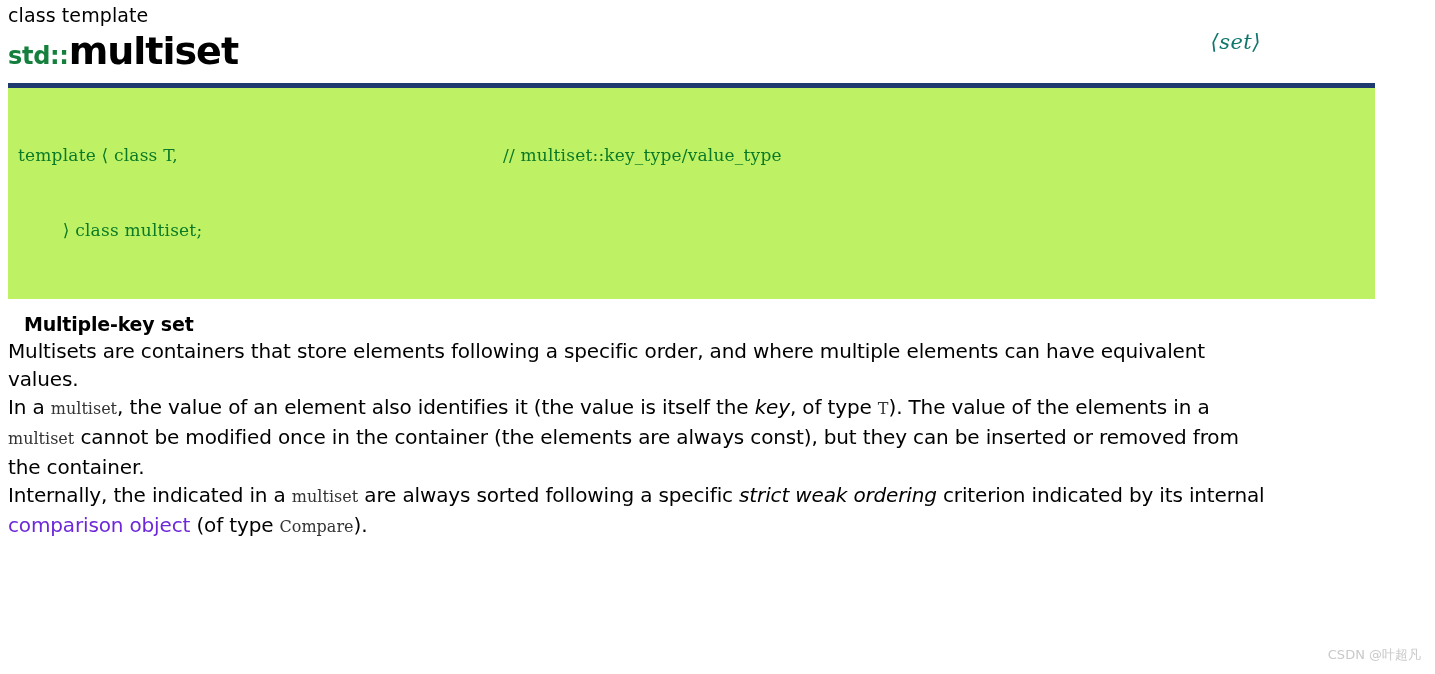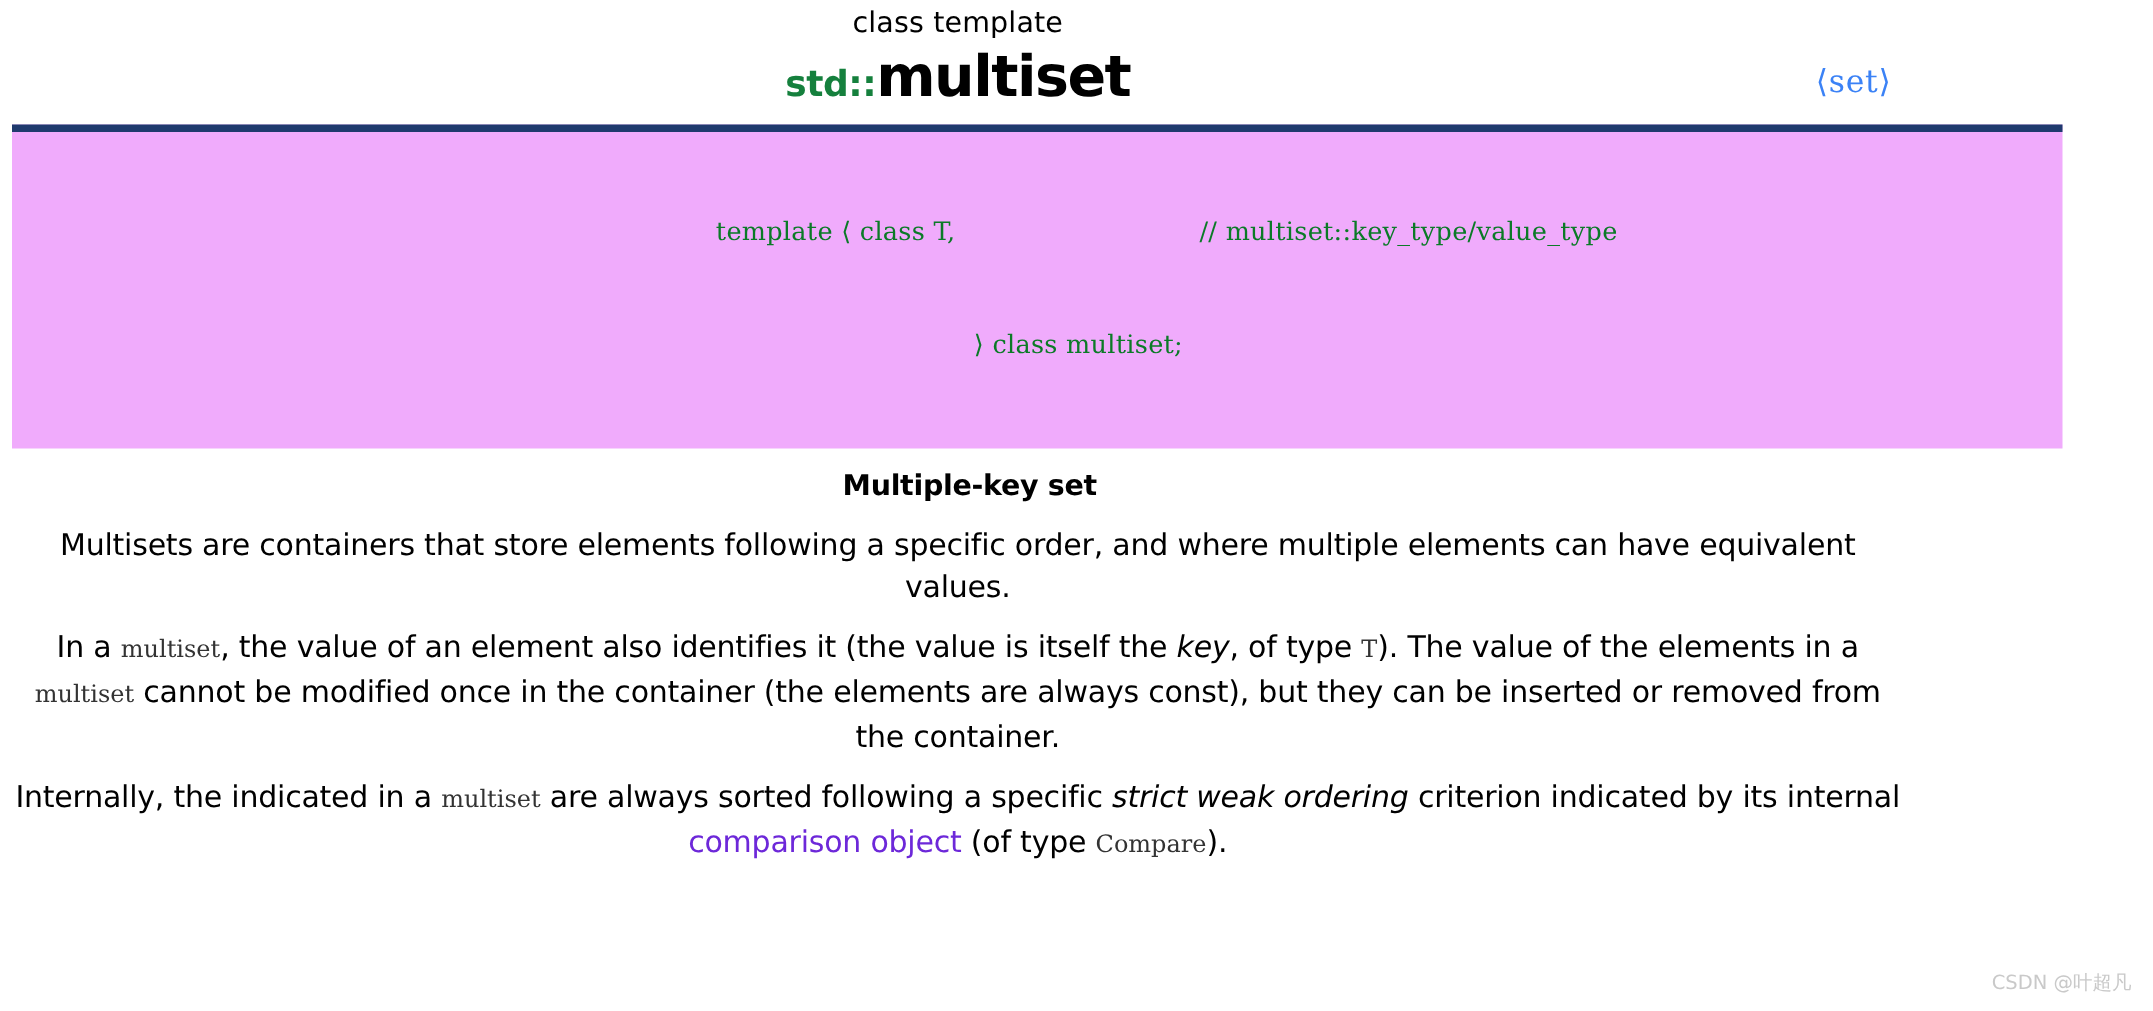--- a/index.html
+++ b/index.html
@@ -14,21 +14,20 @@
     overflow: hidden;
     font-family: "DejaVu Sans", sans-serif;
     color: #000000;
     position: relative;
   }
   .page {
     padding: 0 8px 0 8px;
     box-sizing: border-box;
     width: 1277px;
     position: relative;
-    text-align: center;
   }
 
   
   .header-zone {
     position: relative;
     padding-top: 2px;
   }
   .kind-label {
     font-size: 19px;
     line-height: 26px;
@@ -50,32 +49,33 @@
   .title-name {
     font-size: 38px;
     font-weight: bold;
     color: #000000;
     font-family: "DejaVu Sans", sans-serif;
     letter-spacing: -1px;
   }
   .header-right {
     position: absolute;
     right: 8px;
-    top: 42px;
+    top: 30px;
     font-family: "DejaVu Serif", serif;
     font-size: 21px;
-    color: #3b82f6;
+    color: #0f766e;
     letter-spacing: 0.5px;
+    font-style: italic;
   }
 
   
   .codeblock {
     margin-top: 10px;
     width: 1367px;
-    background: #f0abfc;
+    background: #bef264;
     border-top: 5px solid #1f3a6e;
     box-sizing: border-box;
     padding: 5px 0 6px 10px;
     font-family: "DejaVu Serif", "DejaVu Sans Mono", monospace;
     font-size: 17px;
     line-height: 25px;
     color: #0b7a27;
     white-space: pre;
     letter-spacing: 0.2px;
   }
@@ -92,21 +92,21 @@
     font-size: 19px;
     font-weight: bold;
     margin: 12px 0 0 16px;
     line-height: 26px;
     font-family: "DejaVu Sans", sans-serif;
     letter-spacing: -0.2px;
   }
   p.para {
     font-size: 20px;
     line-height: 28px;
-    margin: 12px 0 0 0;
+    margin: 0 0 0 0;
     max-width: 1368px;
     font-family: "DejaVu Sans", sans-serif;
     letter-spacing: -0.15px;
     color: #000;
   }
   code.inline {
     font-family: "DejaVu Serif", "DejaVu Sans Mono", monospace;
     font-size: 16px;
     color: #333333;
     letter-spacing: 0;

